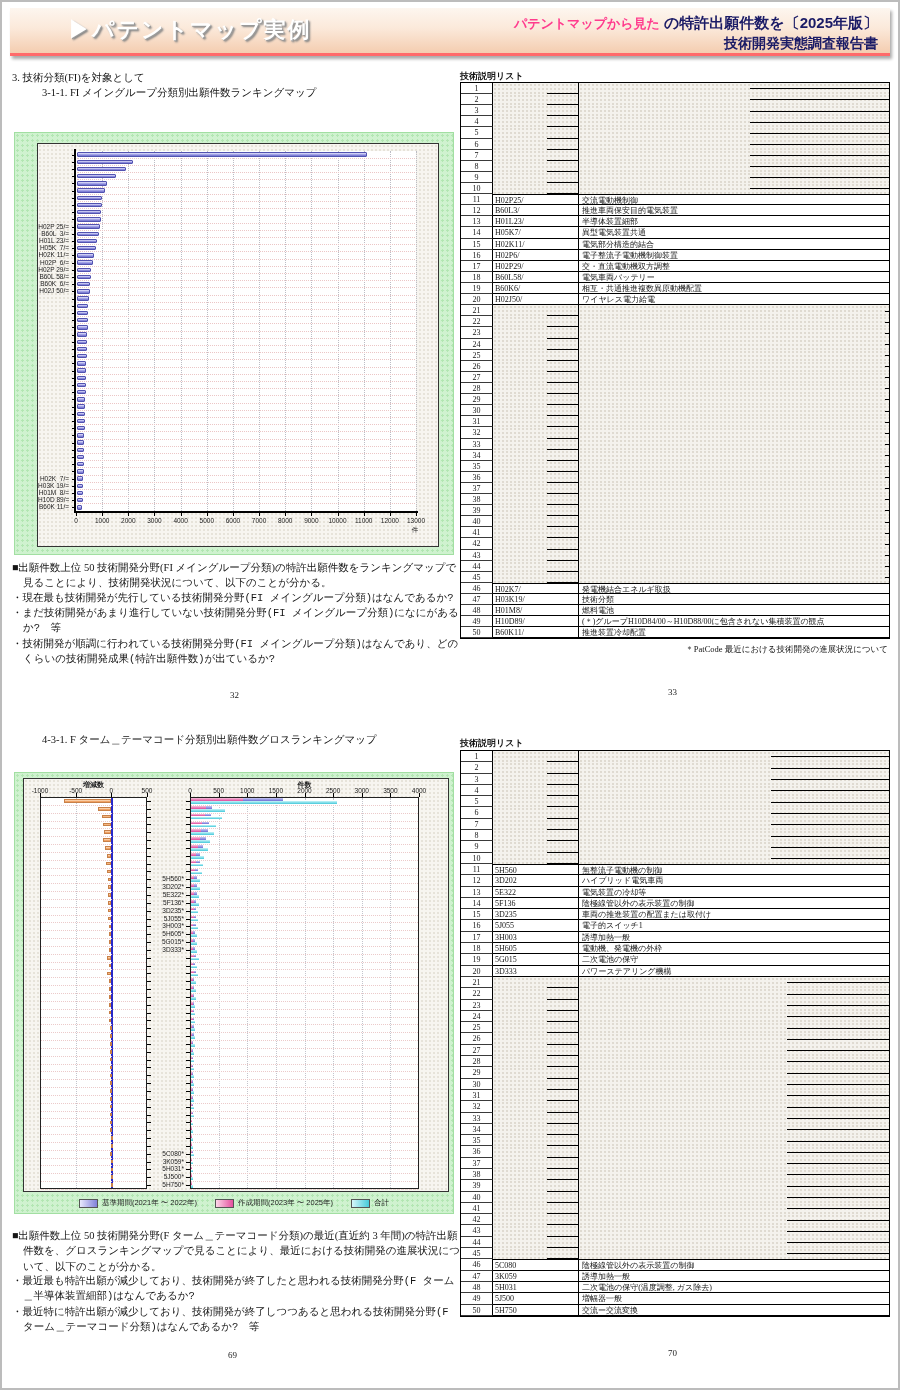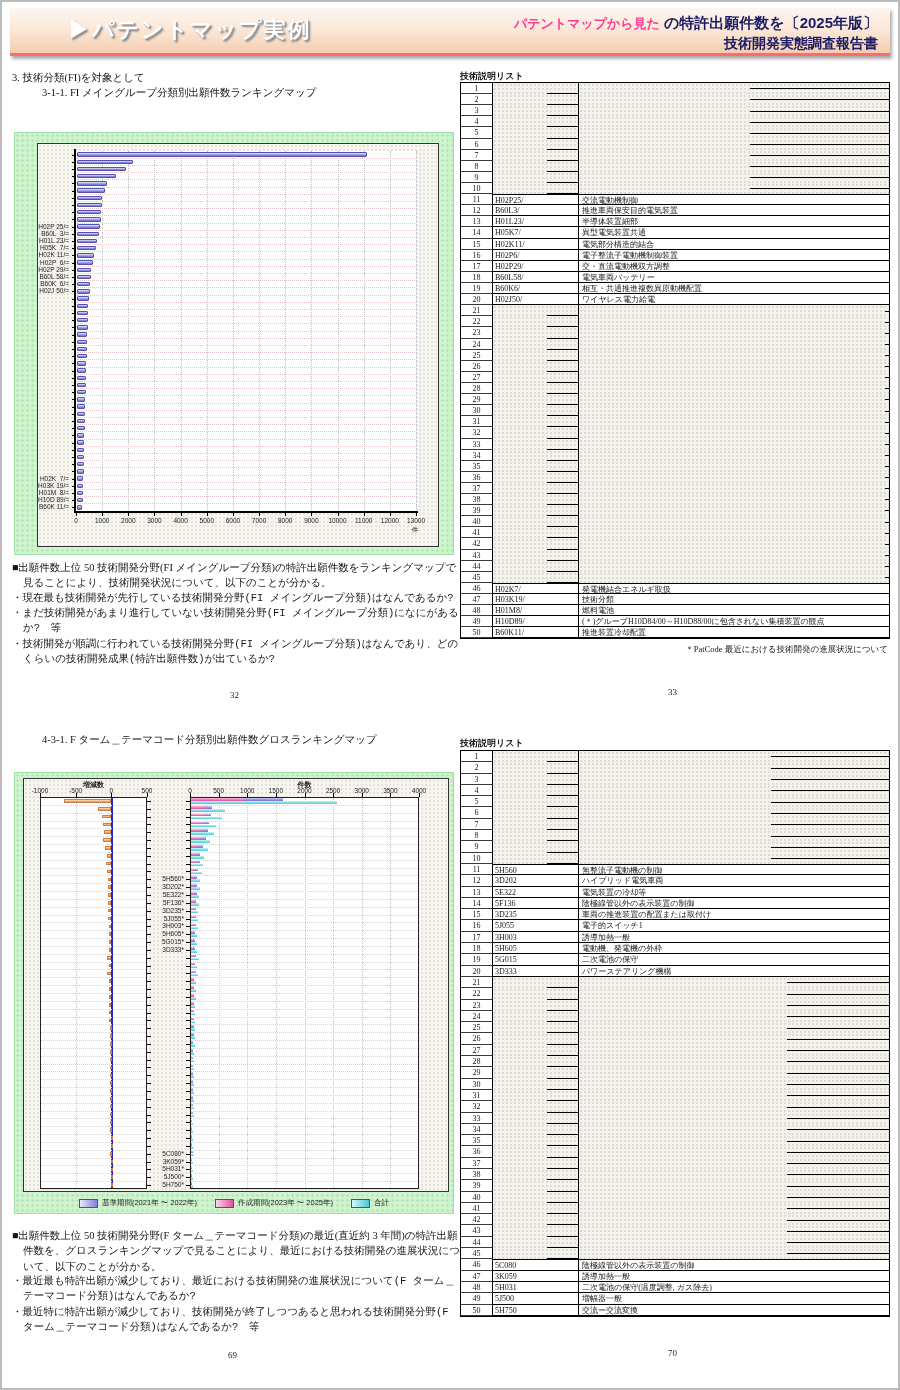--- a/index.html
+++ b/index.html
@@ -571,21 +571,21 @@
         <div class="t-desc solid">推進装置冷却配置</div>
       </div>
     </div>
   <div class="fnote" style="top:642px;">＊PatCode 最近における技術開発の進展状況について</div>
 
   <div class="tblock" id="sec1-intro" style="left:10px;top:730px;width:448px;">
       <div class="ind1">4-3-1. F ターム＿テーマコード分類別出願件数グロスランキングマップ</div>
     </div>
   <div class="tblock" id="sec1-analysis" style="left:10px;top:1226px;width:452px;">
       <div class="hang0">■出願件数上位 50 技術開発分野(F ターム＿テーマコード分類)の最近(直近約 3 年間)の特許出願件数を、グロスランキングマップで見ることにより、最近における技術開発の進展状況について、以下のことが分かる。</div>
-      <div class="hang1">・最近最も特許出願が減少しており、最近における技術開発の進展状況について(F ターム＿テーマコード分類)はなんであるか?</div>
+      <div class="hang1">・最近最も特許出願が減少しており、技術開発が終了したと思われる技術開発分野(F ターム＿半導体装置細部)はなんであるか?</div>
       <div class="hang1">・最近特に特許出願が減少しており、技術開発が終了しつつあると思われる技術開発分野(F ターム＿テーマコード分類)はなんであるか?　等</div>
     </div>
   <div class="pgnum" style="left:226px;top:1348px;">69</div>
   <div class="pgnum" style="left:666px;top:1346px;">70</div>
 
   <div class="frame" id="chart2-frame">
     <div class="cbox" id="chart2-box">
         <div class="ctit" style="position: absolute; left: 16px; top: 1px; width: 107px;">増減数</div>
         <div class="ctit" style="position: absolute; left: 166px; top: 1px; width: 229px;">件数</div>
         <div class="pbox" style="left: 16px; top: 18px; width: 107px; height: 392px;"></div>

